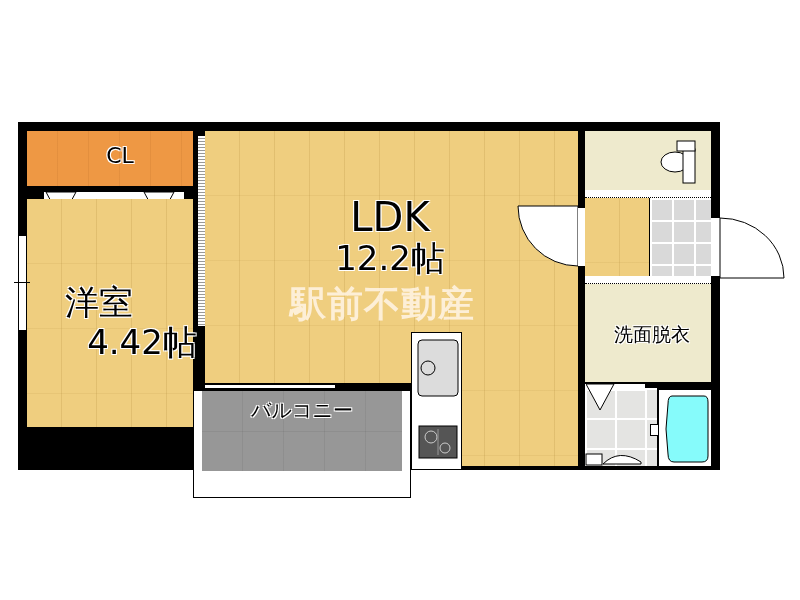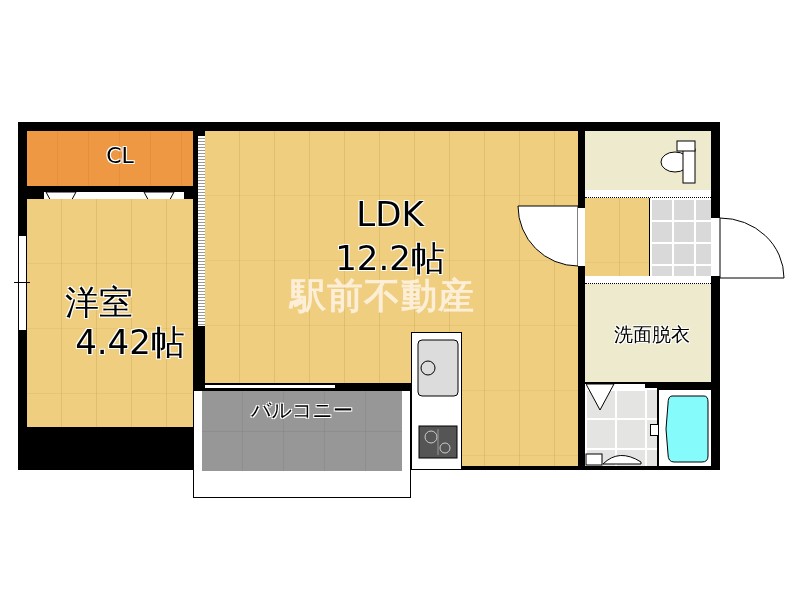--- a/index.html
+++ b/index.html
@@ -42,28 +42,28 @@
     <polygon points="2,0 32,0 17,28" fill="#fff" stroke="#000" stroke-width="1"></polygon>
   </svg>
 <svg class="abs" style="left:142px;top:192px;" width="34" height="30">
     <polygon points="2,0 32,0 17,28" fill="#fff" stroke="#000" stroke-width="1"></polygon>
   </svg>
 
 <div class="abs wood" style="left:27px;top:199px;width:166px;height:228px;"></div>
 <div class="abs" style="left:18px;top:236px;width:9px;height:94px;background:#fff;border-left:1px solid #000;border-right:1px solid #000;"></div>
 <div class="abs" style="left:14px;top:282px;width:16px;height:1px;background:#000;"></div>
 <div class="label" style="left:27px;top:280px;width:144px;font-size:34px;">洋室</div>
-<div class="label" style="left:27px;top:320px;width:194px;font-size:34px;padding-left:6px;">4.42帖</div>
+<div class="label" style="left:39px;top:320px;width:194px;font-size:34px;padding-left:6px;">4.42帖</div>
 
 <div class="abs" style="left:197px;top:136px;width:8px;height:190px;background:repeating-linear-gradient(180deg,#fff 0 2px,#999 2px 3px);border-left:1px solid #000;"></div>
 
 <div class="abs wood" style="left:205px;top:131px;width:373px;height:335px;"></div>
-<div class="label" style="left:290px;top:194px;width:200px;font-size:34px;">LDK</div>
+<div class="label" style="left:290px;top:194px;width:200px;font-size:40px;">LDK</div>
 <div class="label" style="left:290px;top:236px;width:200px;font-size:34px;">12.2帖</div>
-<div class="watermark" style="left:290px;top:272px;width:230px;font-size:36px;">駅前不動産</div>
+<div class="watermark" style="left:290px;top:280px;width:230px;font-size:36px;">駅前不動産</div>
 
 <svg class="abs" style="left:516px;top:204px;" width="66" height="64">
     <path d="M62,2 L2,2 A60,60 0 0 0 62,62 Z" fill="#fff" stroke="#000" stroke-width="1"></path>
   </svg>
 
 <div class="abs" style="left:411px;top:332px;width:51px;height:138px;background:#fff;border:1px solid #000;"></div>
 <svg class="abs" style="left:416px;top:338px;" width="44" height="60">
     <rect x="2" y="2" width="40" height="56" rx="4" fill="#dcdcdc" stroke="#000"></rect>
     <circle cx="12" cy="30" r="7" fill="#dcdcdc" stroke="#000"></circle>
   </svg>

